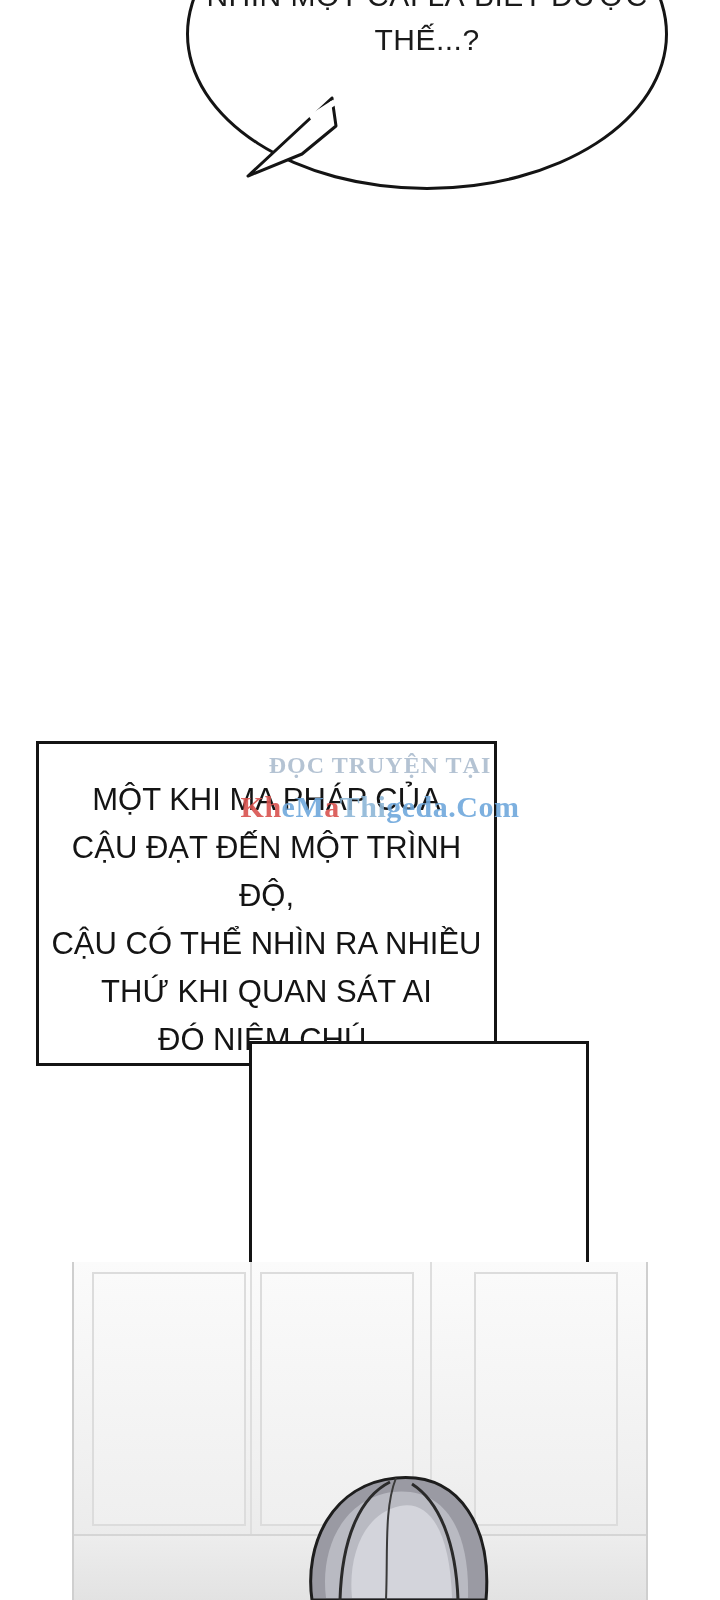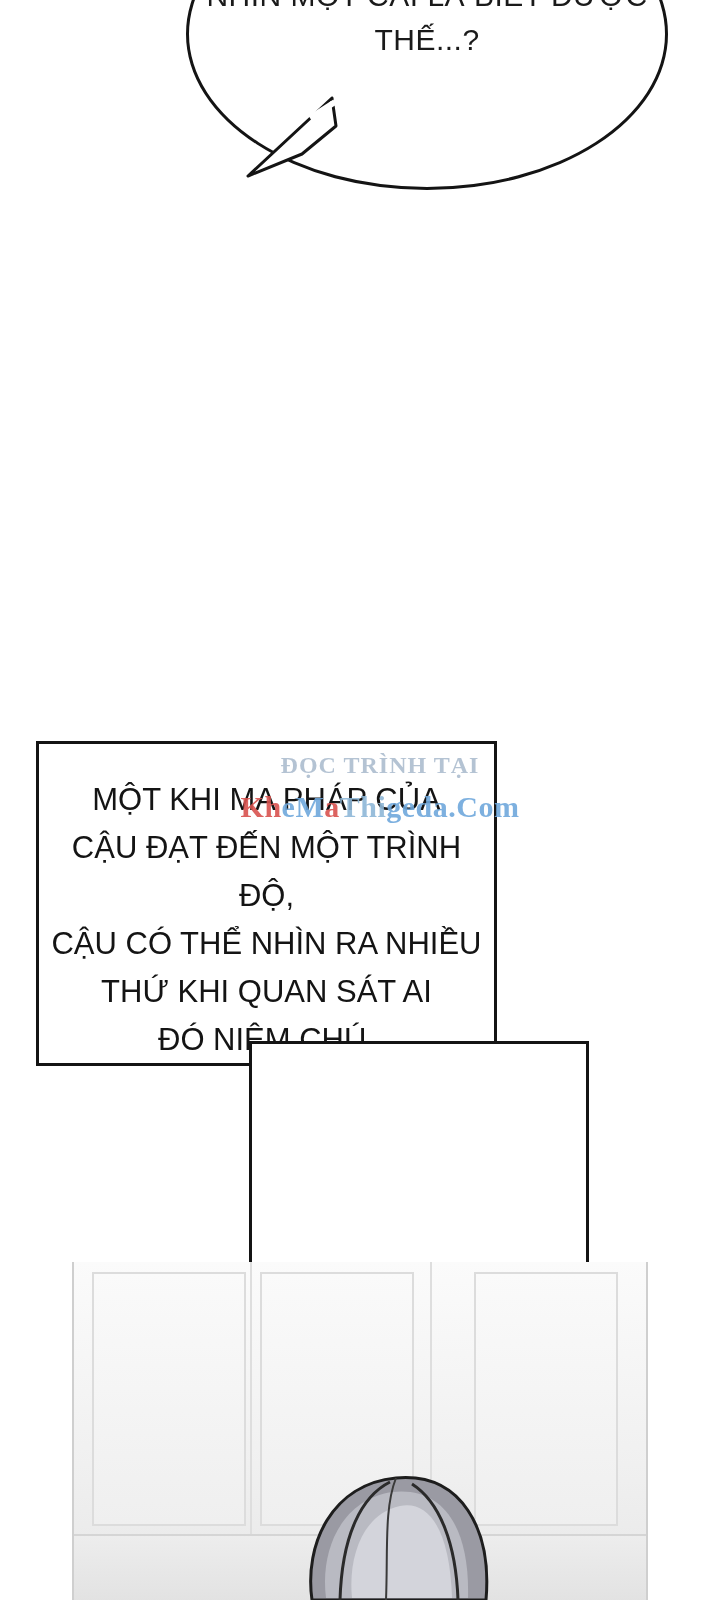--- a/index.html
+++ b/index.html
@@ -201,21 +201,21 @@
   <div class="bubble-top-text">NHÌN MỘT CÁI LÀ BIẾT ĐƯỢC THẾ...?</div>
 
   <div class="box-main"></div>
   <div class="box-main-text">MỘT KHI MA PHÁP CỦA
 CẬU ĐẠT ĐẾN MỘT TRÌNH ĐỘ,
 CẬU CÓ THỂ NHÌN RA NHIỀU
 THỨ KHI QUAN SÁT AI
 ĐÓ NIỆM CHÚ.</div>
 
   <div class="watermark">
-    <div class="wm-line1">ĐỌC TRÌNH TẠI</div>
+    <div class="wm-line1">ĐỌC TRUYỆN TẠI</div>
     <div class="wm-line2"><span class="wm-a">Kh</span><span class="wm-b">eM</span><span class="wm-a">a</span><span class="wm-c">Thi</span><span class="wm-b">geda.Com</span></div>
   </div>
 
   <div class="box-second"></div>
 
   <div class="panel-bottom">
     <div class="wall"></div>
     <div class="wall-panel p1"></div>
     <div class="wall-panel p2"></div>
     <div class="wall-panel p3"></div>

